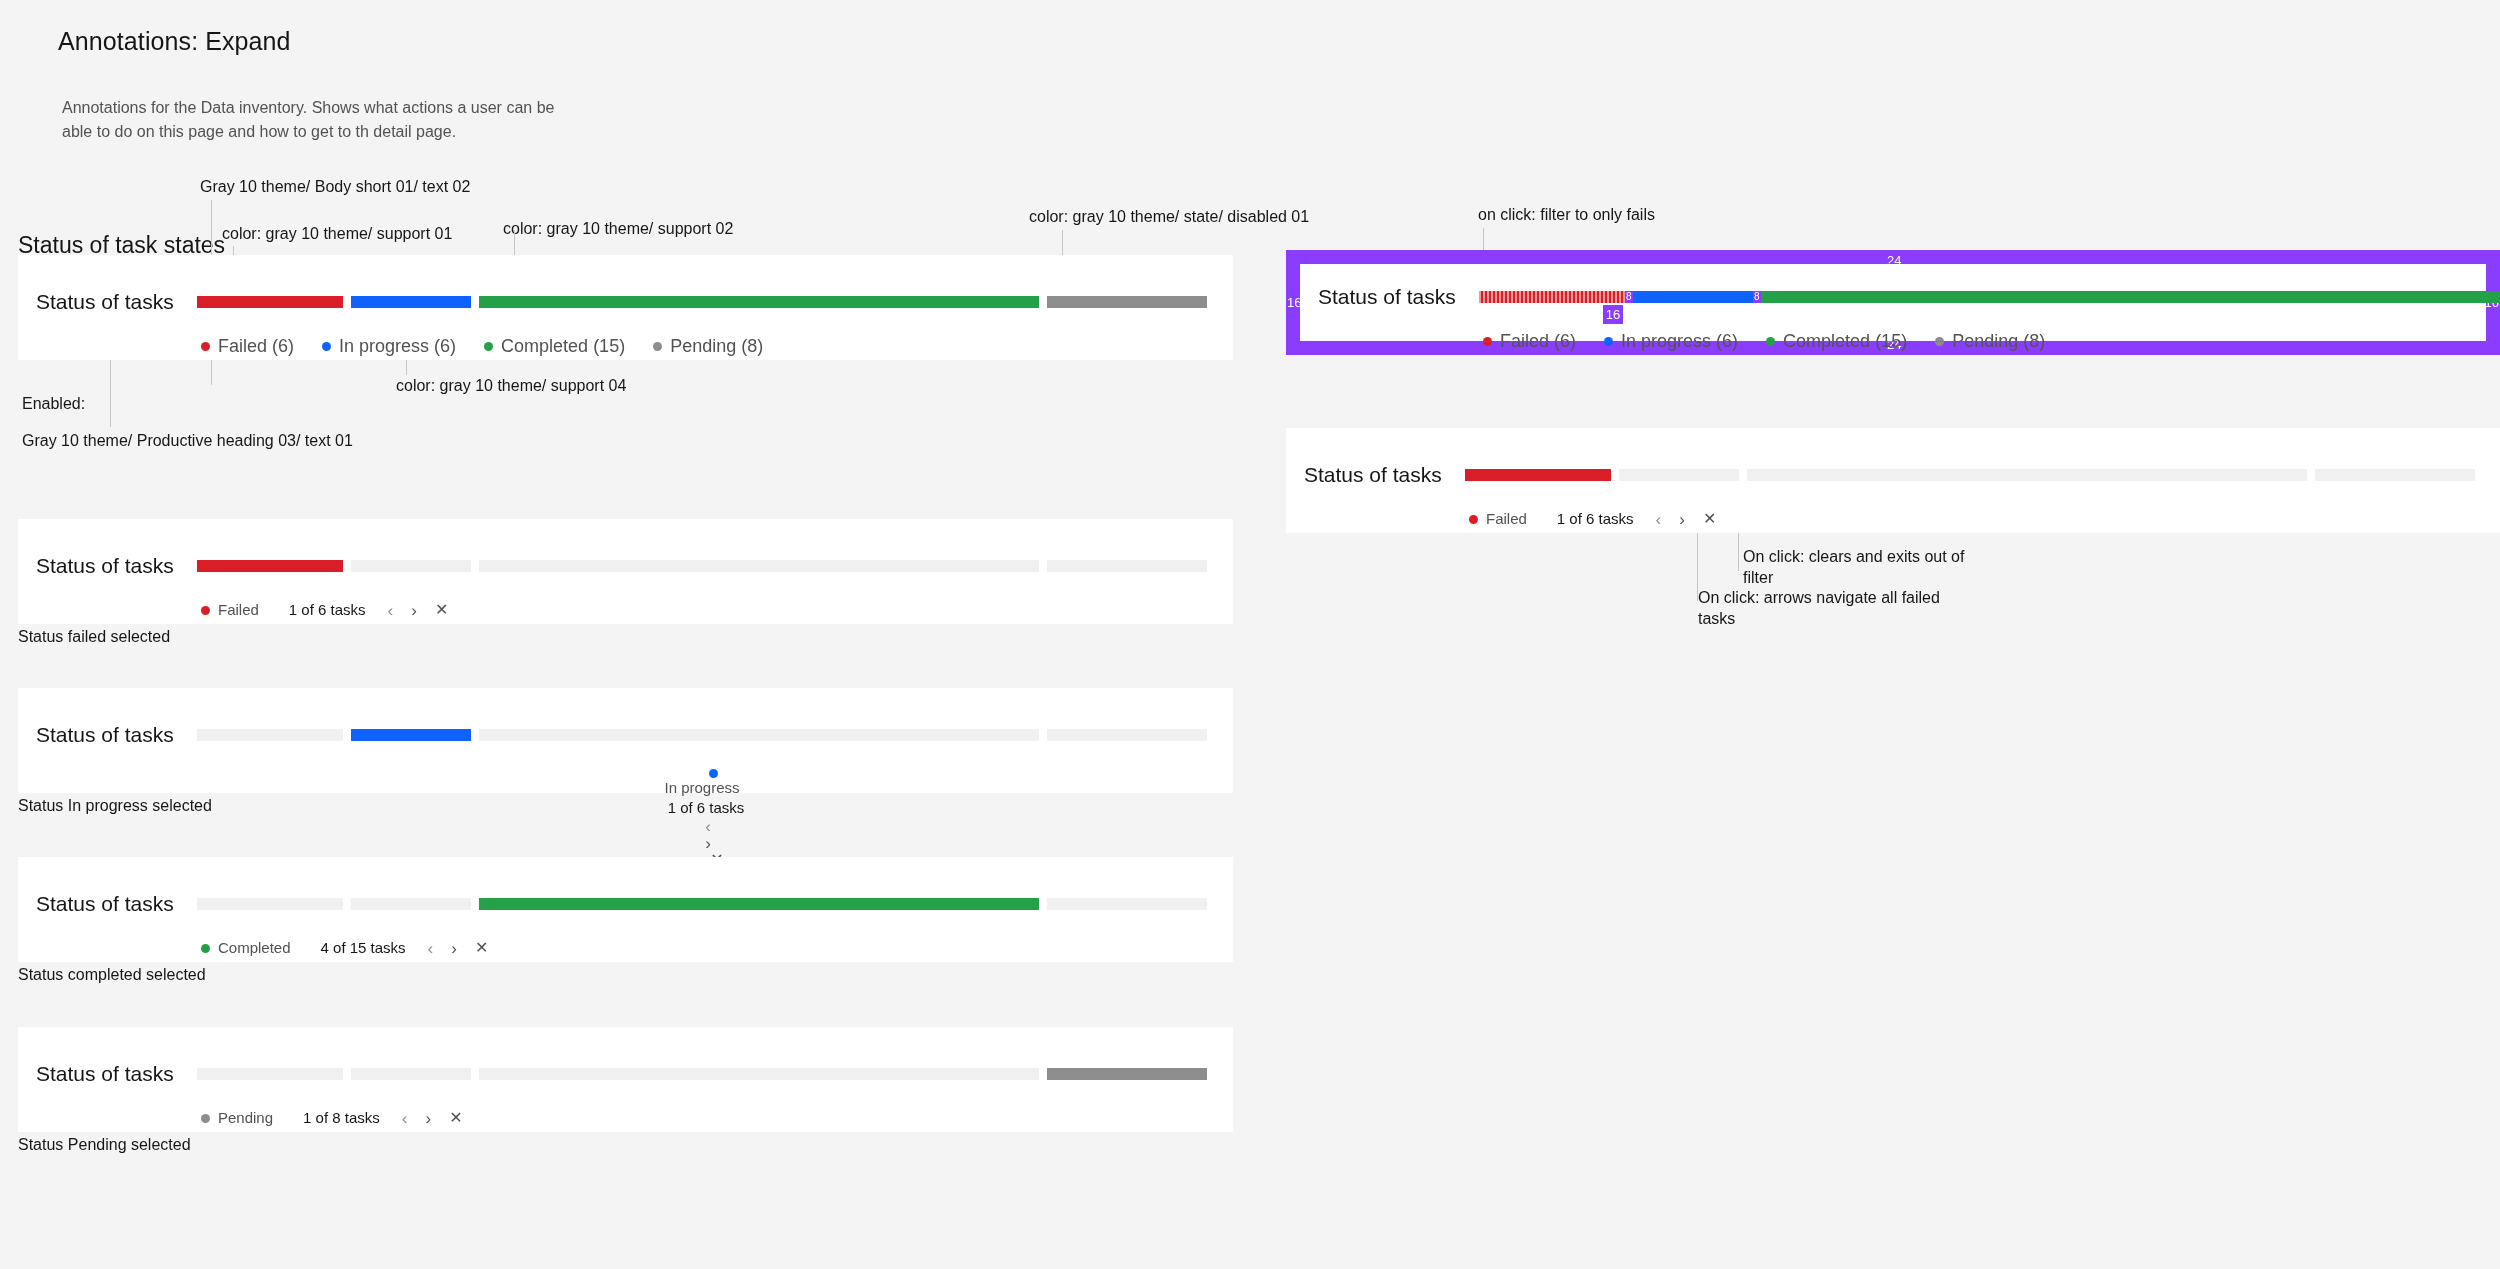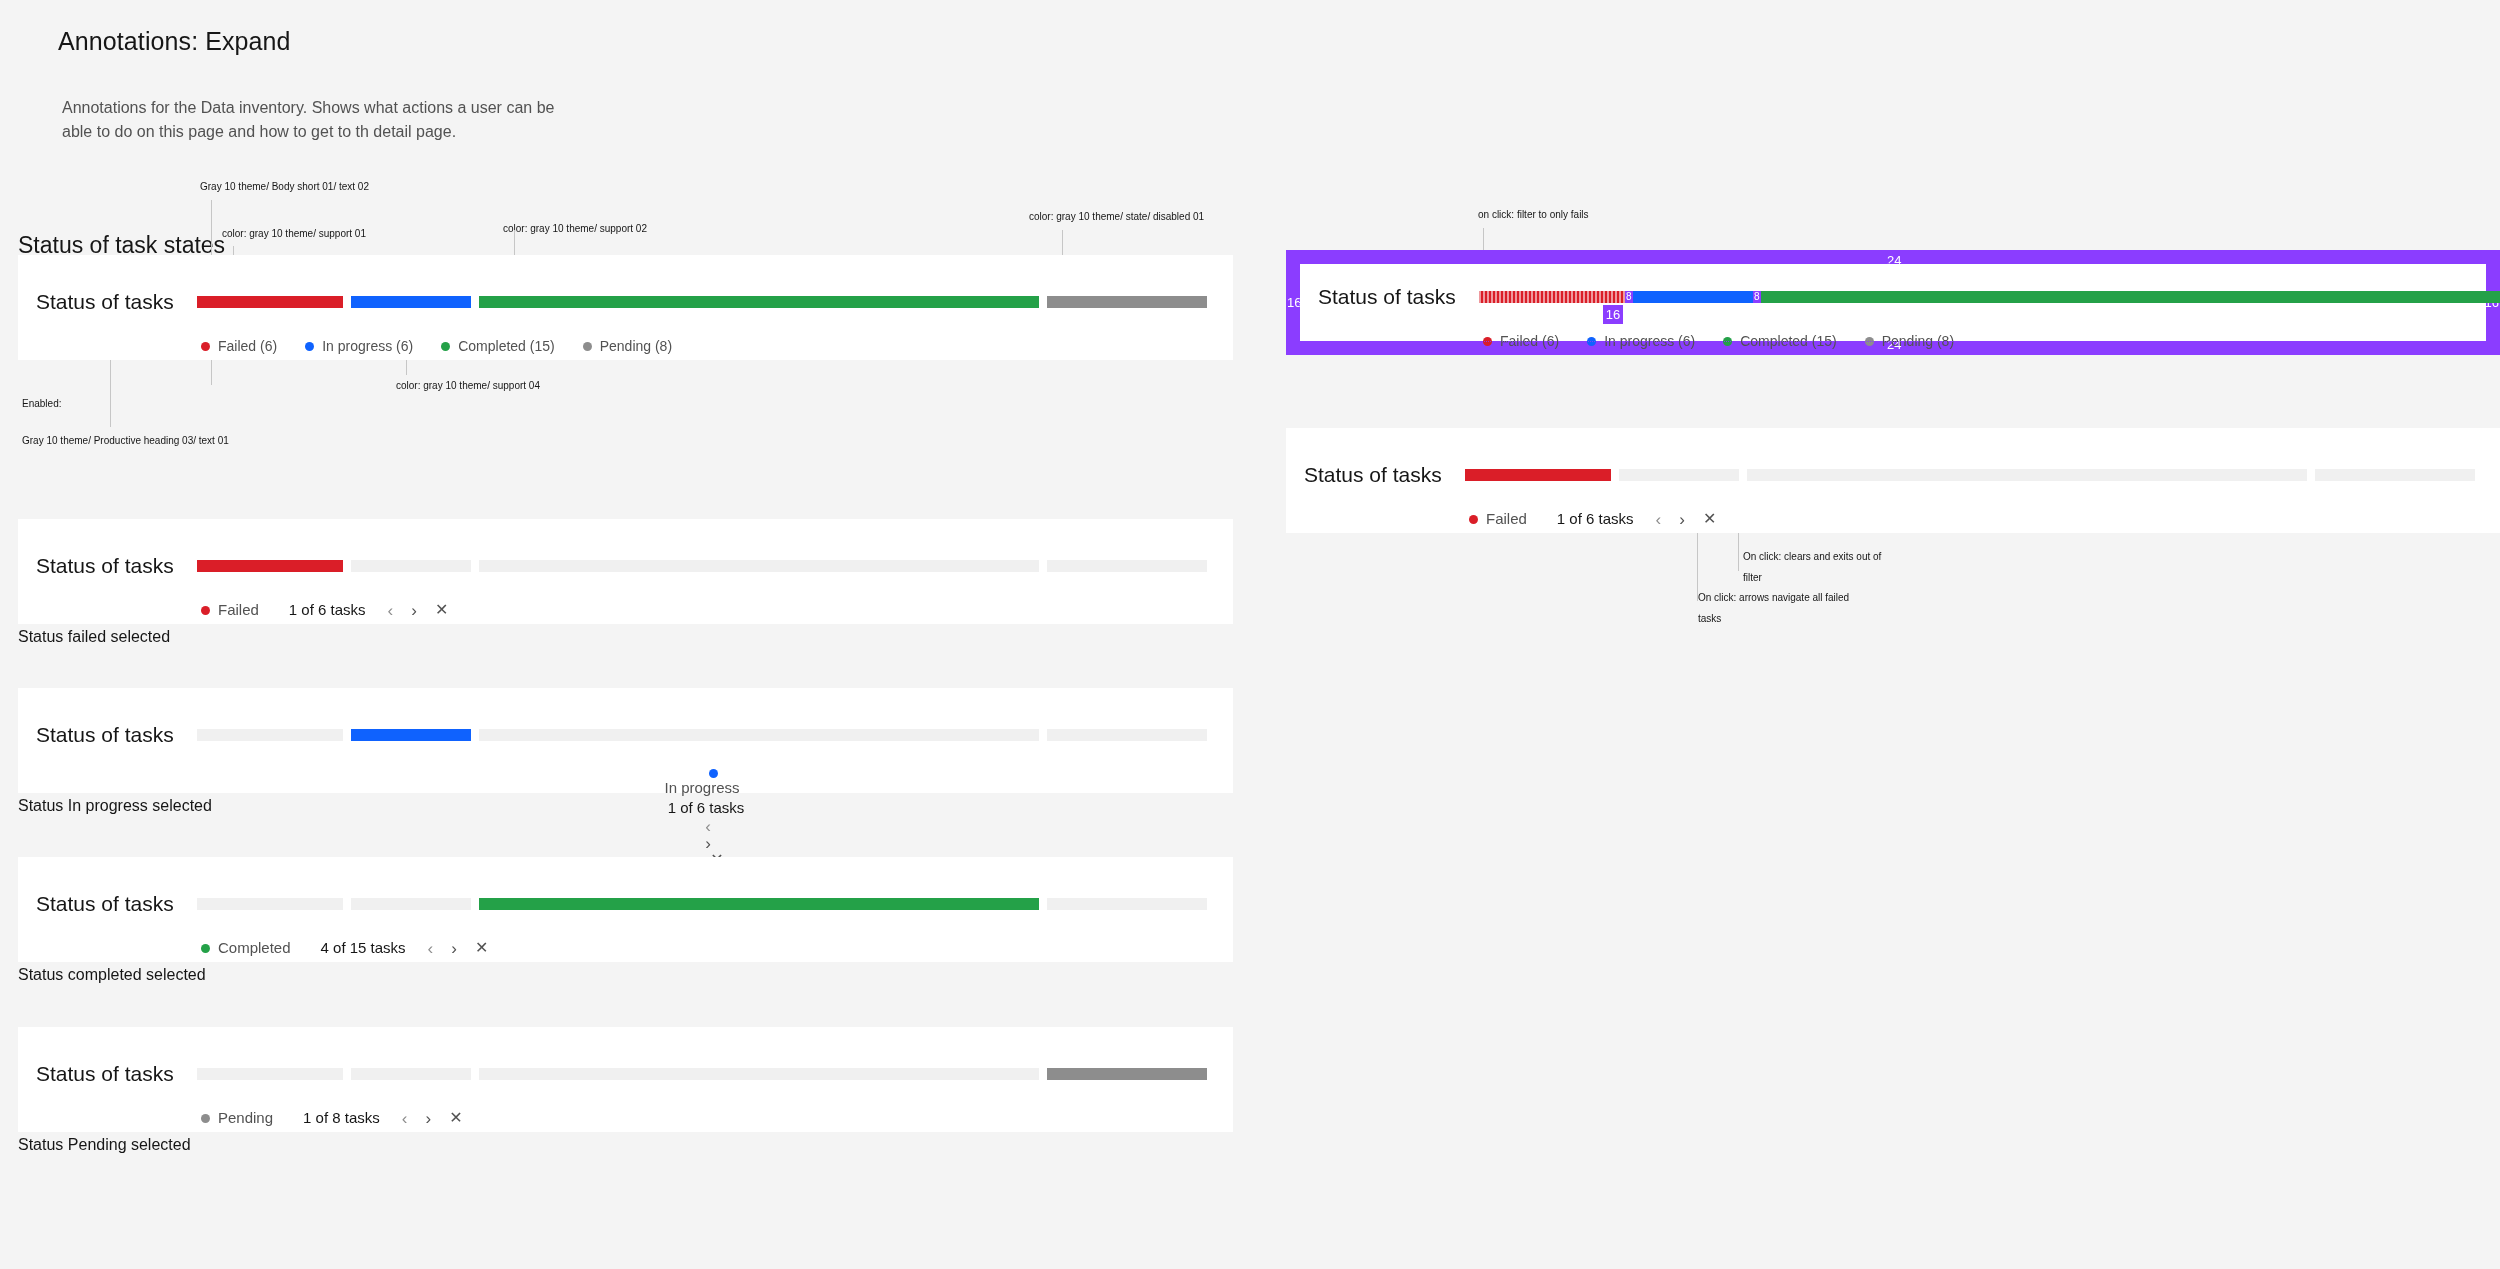--- a/index.html
+++ b/index.html
@@ -26,21 +26,21 @@
     font-size: 16px; line-height: 24px;
     color: #525252; width: 520px;
   }
   .section-title {
     left: 18px; top: 230px;
     font-size: 23px; line-height: 30px;
     color: #161616;
   }
 
   .anno {
-    font-size: 10px; line-height: 21px;
+    font-size: 16px; line-height: 21px;
     color: #161616;
     white-space: pre-line;
   }
   .anno-line {
     background: #c6c6c6;
     width: 1px;
   }
 
   .caption {
     font-size: 16px; line-height: 22px; color: #161616;
@@ -68,21 +68,21 @@
   }
   .seg { height: 12px; }
   .gap { width: 8px; height: 12px; flex: 0 0 8px; }
 
   
   .legend {
     display: flex; align-items: center;
   }
   .legend-item {
     display: flex; align-items: center;
-    font-size: 14px; line-height: 20px;
+    font-size: 18px; line-height: 20px;
     color: #525252;
     margin-right: 28px;
     white-space: nowrap;
   }
   .dot {
     width: 9px; height: 9px; border-radius: 50%;
     margin-right: 8px; flex: 0 0 9px;
   }
 
   

